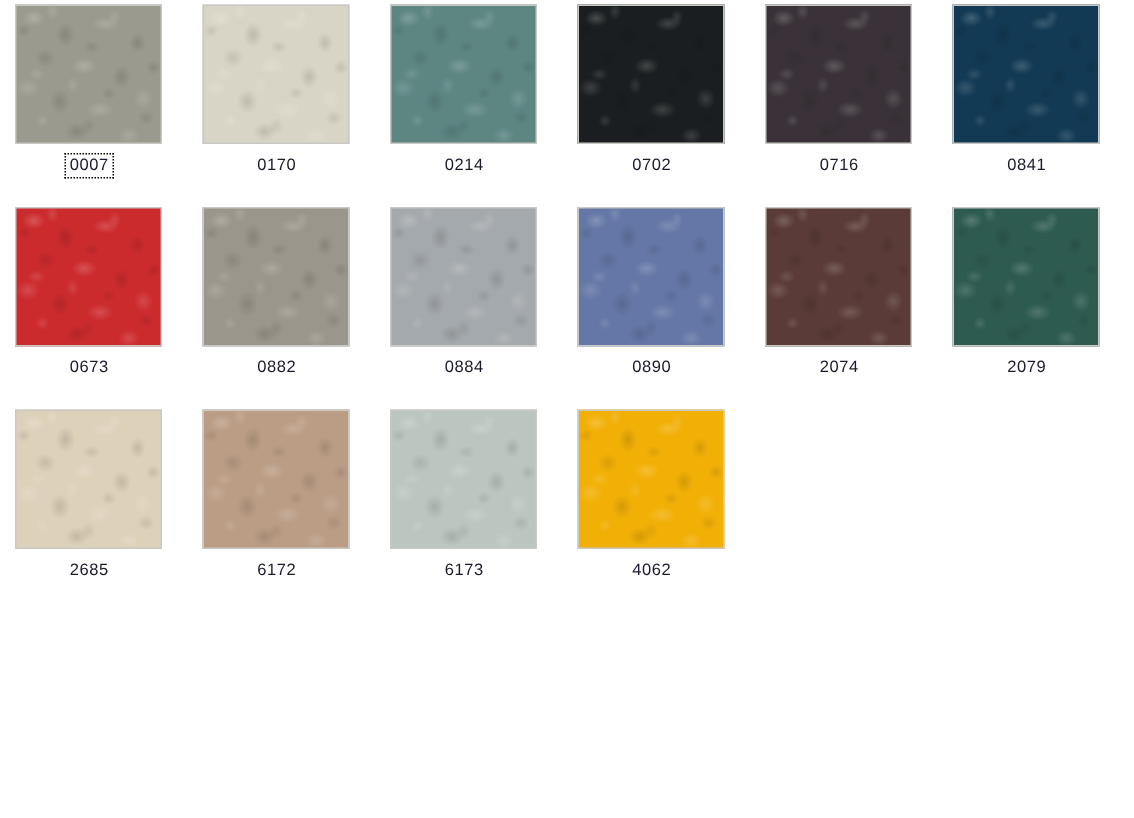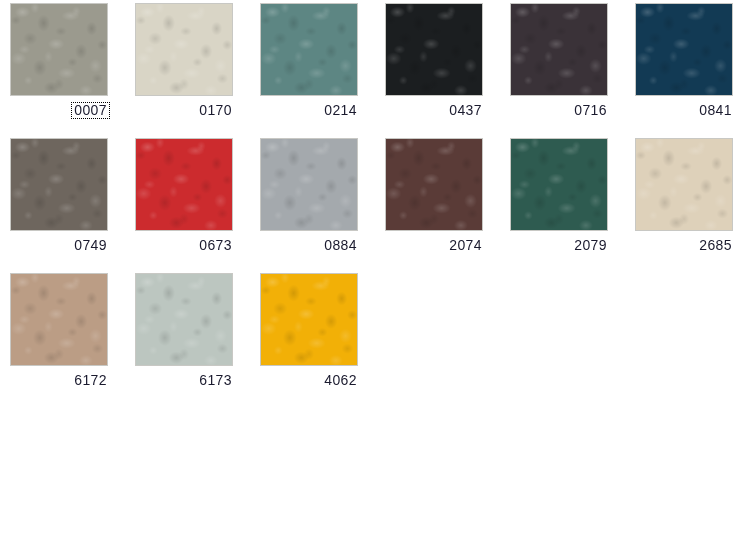--- a/index.html
+++ b/index.html
@@ -77,22 +77,22 @@
       radial-gradient(ellipse 8px 7px at 90% 82%, rgba(0,0,0,.09), rgba(0,0,0,0) 74%),
       radial-gradient(ellipse 6px 6px at 18% 84%, rgba(255,255,255,.12), rgba(255,255,255,0) 74%),
       radial-gradient(ellipse 7px 8px at 50% 88%, rgba(0,0,0,.08), rgba(0,0,0,0) 74%);
   }
 
   .swatch-label {
     position: absolute;
     top: 100px;
     left: 0;
     width: 99px;
-    text-align: right;
-    font-size: 14px;
+    text-align: center;
+    font-size: 11px;
     line-height: 13px;
     color: #1a1a2e;
     letter-spacing: .4px;
     white-space: nowrap;
   }
   .swatch-label > span {
     display: inline-block;
     padding: 1px 2px;
   }
   .swatch-cell.focused .swatch-label > span {
@@ -111,41 +111,45 @@
     <div class="swatch-cell">
       <div class="swatch-tile" title="0170" style="background-color: rgb(217, 213, 198);"></div>
       <div class="swatch-label"><span>0170</span></div>
     </div>
     <div class="swatch-cell">
       <div class="swatch-tile" title="0214" style="background-color: rgb(93, 134, 131);"></div>
       <div class="swatch-label"><span>0214</span></div>
     </div>
     <div class="swatch-cell">
       <div class="swatch-tile" title="0702" style="background-color: rgb(27, 30, 32);"></div>
-      <div class="swatch-label"><span>0437</span></div>
+      <div class="swatch-label"><span>0702</span></div>
     </div>
     <div class="swatch-cell">
       <div class="swatch-tile" title="0716" style="background-color: rgb(58, 50, 56);"></div>
       <div class="swatch-label"><span>0716</span></div>
     </div>
     <div class="swatch-cell">
       <div class="swatch-tile" title="0733" style="background-color: rgb(18, 58, 84);"></div>
       <div class="swatch-label"><span>0841</span></div>
     </div>
     <div class="swatch-cell">
-      <div class="swatch-tile" title="0749" style="background-color: rgb(110, 102, 94);"></div>
-      <div class="swatch-label"><span>0749</span></div>
-    </div>
-    <div class="swatch-cell">
       <div class="swatch-tile" title="0866" style="background-color: rgb(204, 43, 46);"></div>
       <div class="swatch-label"><span>0673</span></div>
     </div>
     <div class="swatch-cell">
+      <div class="swatch-tile" title="0882" style="background-color: rgb(155, 150, 140);"></div>
+      <div class="swatch-label"><span>0882</span></div>
+    </div>
+    <div class="swatch-cell">
       <div class="swatch-tile" title="0884" style="background-color: rgb(164, 169, 173);"></div>
       <div class="swatch-label"><span>0884</span></div>
+    </div>
+    <div class="swatch-cell">
+      <div class="swatch-tile" title="0890" style="background-color: rgb(100, 119, 166);"></div>
+      <div class="swatch-label"><span>0890</span></div>
     </div>
     <div class="swatch-cell">
       <div class="swatch-tile" title="2074" style="background-color: rgb(90, 59, 55);"></div>
       <div class="swatch-label"><span>2074</span></div>
     </div>
     <div class="swatch-cell">
       <div class="swatch-tile" title="2079" style="background-color: rgb(46, 91, 80);"></div>
       <div class="swatch-label"><span>2079</span></div>
     </div>
     <div class="swatch-cell">

